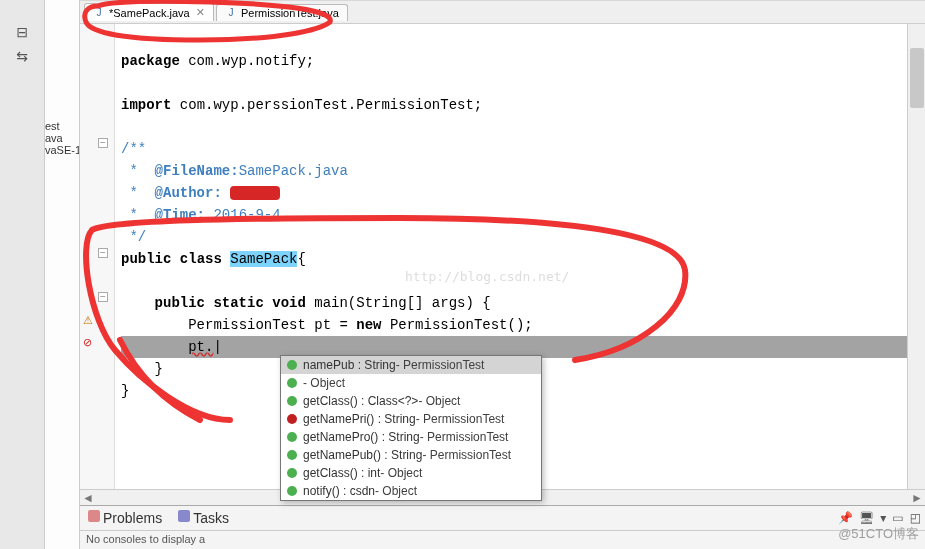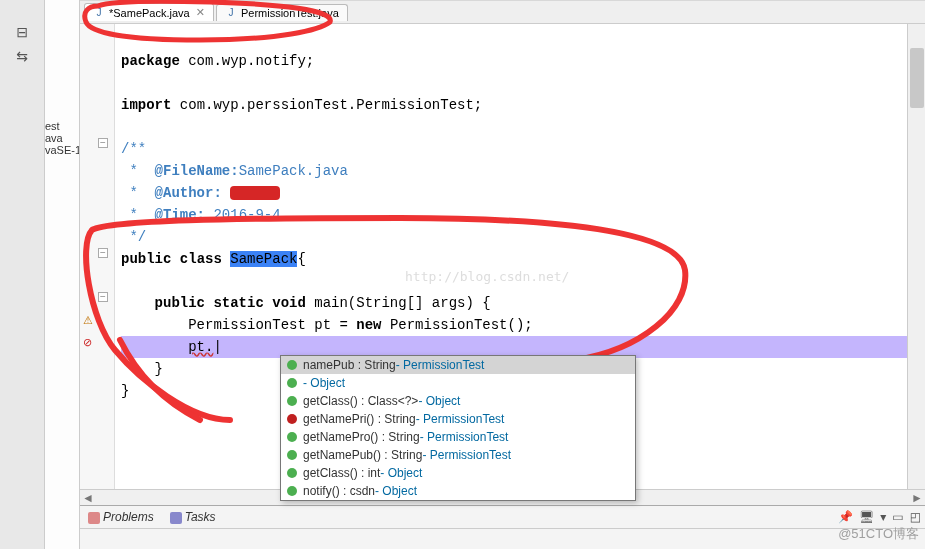--- a/index.html
+++ b/index.html
@@ -126,35 +126,35 @@
       font-size: 14px;
       line-height: 22px;
       padding: 4px 0 0 6px;
       color: #000;
       white-space: pre;
       position: relative;
     }
     .kw { color: #000000; font-weight: bold; }
     .com { color: #3f7fbf; }
     .doctag { color: #3f7fbf; font-weight: bold; }
-    .bg-highlight { background: #c4b5fd; display: inline-block; width: 100%; }
+    .bg-highlight { background: #a3a3a3; display: inline-block; width: 100%; }
     .watermark {
       position: absolute;
       color: #ddd;
       font-size: 13px;
       top: 242px;
       left: 290px;
       font-family: Consolas, monospace;
       pointer-events: none;
     }
     .autocomplete {
       position: absolute;
       top: 355px;
       left: 200px;
-      width: 356px;
+      width: 262px;
       background: #fff;
       border: 1px solid #777;
       box-shadow: 2px 2px 6px rgba(0,0,0,0.25);
       z-index: 20;
       font-family: "Segoe UI", sans-serif;
       max-height: 190px;
       overflow: hidden;
     }
     .ac-item {
       display: flex;
@@ -169,43 +169,42 @@
     }
     .ac-bullet {
       width: 10px; height: 10px;
       border-radius: 50%;
       margin-right: 6px;
       display: inline-block;
     }
     .ac-bullet.green { background: #4caf50; }
     .ac-bullet.red { background: #c02020; }
     .ac-main { color: #333; }
-    .ac-qual { color: #0369a1; }
+    .ac-qual { color: #404040; }
     .bottom-panel {
       height: 44px;
       border-top: 1px solid #aaa;
       background: #f4f4f4;
       display: flex;
       flex-direction: column;
     }
     .bottom-tabs {
       display: flex;
       align-items: center;
       padding: 2px 4px;
       gap: 8px;
       border-bottom: 1px solid #ccc;
     }
     .bottom-tab {
       display: flex;
-      align-items: flex-end;
-      font-size: 12px;
+      align-items: flex-start;
+      font-size: 14px;
       color: #333;
       padding: 2px 4px;
       cursor: pointer;
-      font-style: italic;
     }
     .bottom-tab .bicon {
       width: 12px; height: 12px; margin-right: 3px;
       display: inline-block;
     }
     .bottom-toolbar {
       margin-left: auto;
       display: flex;
       gap: 6px;
       font-size: 12px;
@@ -255,21 +254,21 @@
     }
     .redacted {
       display: inline-block;
       width: 50px;
       height: 14px;
       background: #d62626;
       border-radius: 4px;
       vertical-align: middle;
     }
     .classname-hl {
-      background: #3b82f6;
+      background: #7dd3fc;
     }
   </style>
 </head>
 <body>
 
 <div class="main-layout">
   <div class="left-gutter">
     <span class="tool-icon">⊟</span>
     <span class="tool-icon">⇆</span>
   </div>
@@ -395,18 +394,19 @@
           <span>Tasks</span>
         </div>
         <div class="bottom-toolbar">
           <span>📌</span>
           <span>🖥</span>
           <span>▾</span>
           <span>▭</span>
           <span>◰</span>
         </div>
       </div>
+      <div class="bottom-content">No consoles to display a</div>
     </div>
 
   </div>
 </div>
 
 <div class="attribution">@51CTO博客</div>
 
 </body></html>

